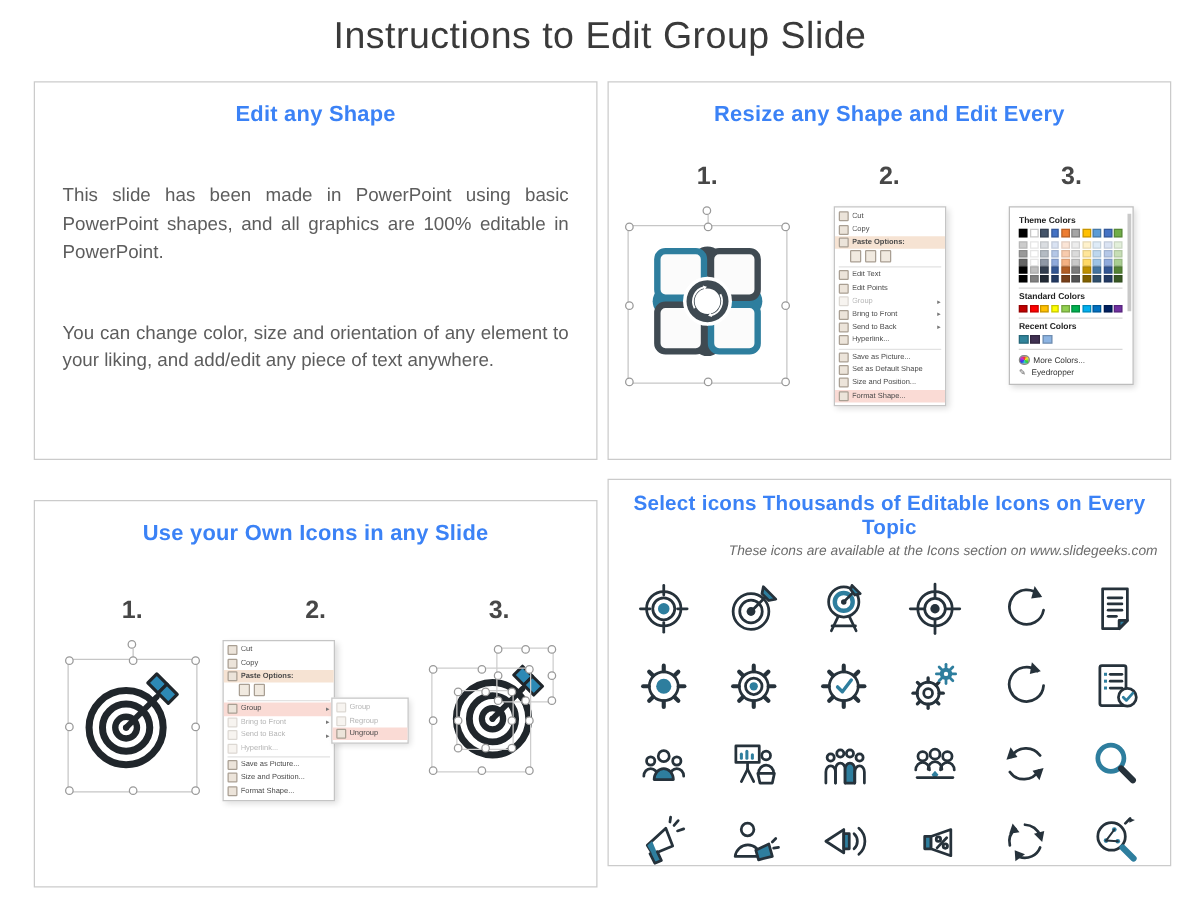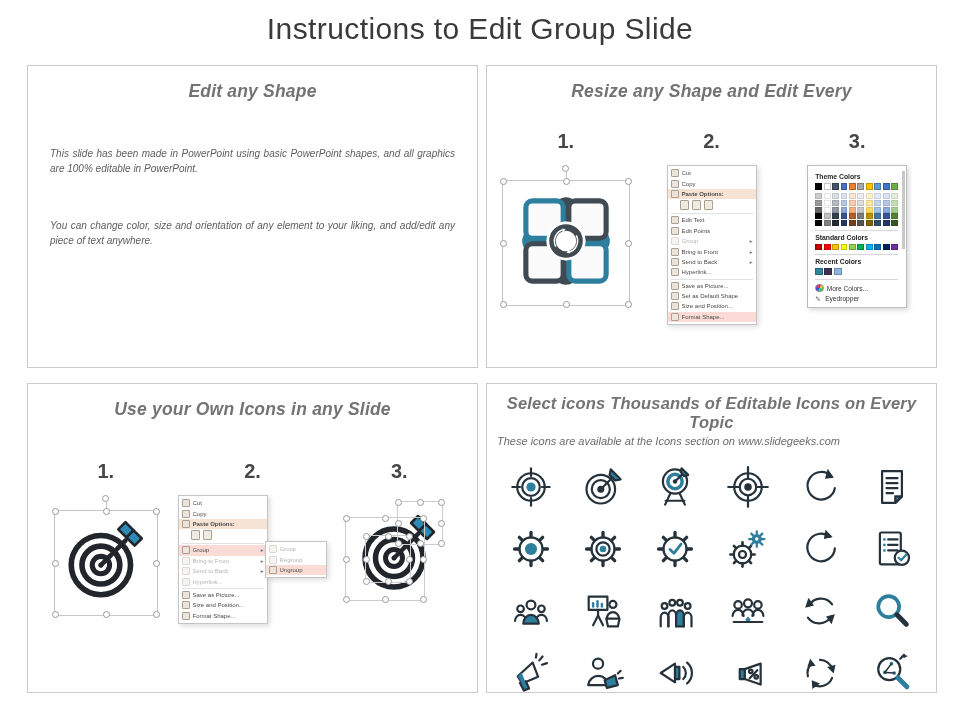--- a/index.html
+++ b/index.html
@@ -2,26 +2,26 @@
 <html><head>
 <meta charset="utf-8">
 <style>
   html,body{margin:0;padding:0;background:#fff;}
   body{font-family:"Liberation Sans", sans-serif; -webkit-font-smoothing:antialiased;}
   .slide{position:relative;width:960px;height:720px;background:#ffffff;overflow:hidden;}
   .page-title{position:absolute;top:12px;left:0;width:100%;text-align:center;font-size:30px;font-weight:500;color:#3a3a3a;letter-spacing:.4px;margin:0;}
   .panel{position:absolute;background:#fff;border:1px solid #cbcbcb;box-sizing:border-box;}
   #p-tl{left:27px;top:65px;width:451px;height:303px;}
   #p-tr{left:486px;top:65px;width:451px;height:303px;}
-  #p-bl{left:27px;top:383px;width:451px;height:310px;}
+  #p-bl{left:27px;top:400px;width:451px;height:310px;}
   #p-br{left:486px;top:383px;width:451px;height:310px;}
-  .panel-heading{text-align:center;font-size:17.5px;color:#737373;font-weight:600;margin:15px 12px 0;letter-spacing:.2px;font-style:italic;}
-  .body-par{margin:44px 22px 0;font-style:italic;font-size:10px;color:#5d5d5d;text-align:justify;line-height:1.5;}
+  .panel-heading{text-align:center;font-size:17.5px;color:#3b82f6;font-weight:600;margin:15px 12px 0;letter-spacing:.2px;}
+  .body-par{margin:44px 22px 0;font-size:15px;color:#5d5d5d;text-align:justify;line-height:1.5;}
   .body-par + .body-par{margin-top:42px;}
-  .br-sub{text-align:left;font-style:italic;font-size:11px;color:#6b6b6b;margin:3px 10px 0;}
+  .br-sub{text-align:right;font-style:italic;font-size:11px;color:#6b6b6b;margin:3px 10px 0;}
   .steps{display:flex;justify-content:space-between;padding:0 6px;margin-top:28px;}
   .step{flex:1;display:flex;flex-direction:column;align-items:center;}
   .step-num{font-size:20px;font-weight:700;color:#474747;}
   .fig{margin-top:12px;}
   
   .selwrap{position:relative;padding-top:15px;}
   .rot-line{position:absolute;top:7px;left:50%;height:9px;border-left:1px solid #c4c4c4;}
   .rot-handle{position:absolute;top:0;left:calc(50% - 4px);width:7px;height:7px;border:1px solid #9a9a9a;border-radius:50%;background:#fff;box-sizing:border-box;}
   .selbox{position:relative;border:1px solid #c6c6c6;padding:4px;background:#fff;}
   .h{position:absolute;width:5px;height:5px;background:#fff;border:1px solid #999;border-radius:50%;box-sizing:content-box;}

